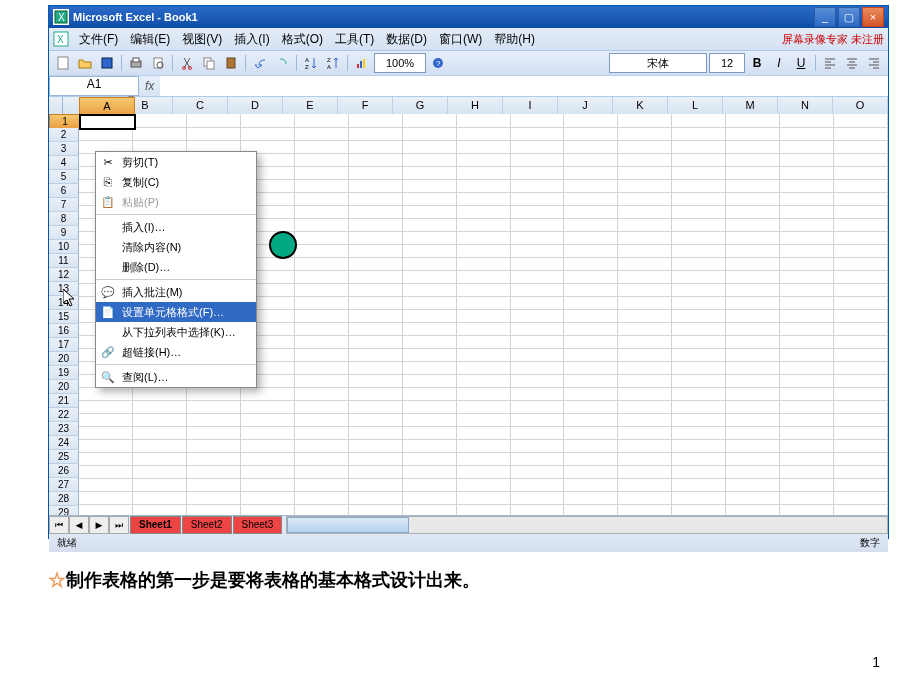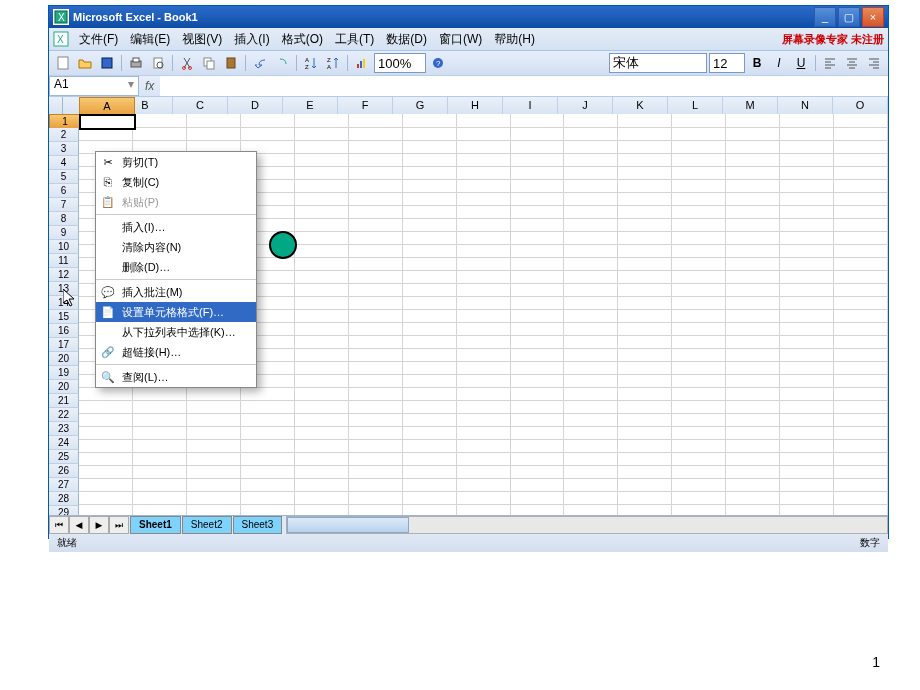--- a/index.html
+++ b/index.html
@@ -11,31 +11,31 @@
 .titlebar-icon { width: 16px; height: 16px; background: #fff; display: inline-block; margin-right: 4px; }
 .title-text { color: #fff; font-size: 11px; font-family: Liberation Sans, sans-serif; font-weight: bold; flex: 1; }
 .win-controls { display: flex; gap: 2px; }
 .win-btn { width: 20px; height: 18px; background: linear-gradient(to bottom, #5a8fd8, #2d6ac4); border: 1px solid #2a5aa8; color: #fff; font-size: 11px; display: flex; align-items: center; justify-content: center; cursor: pointer; }
 .win-btn.close { background: linear-gradient(to bottom, #e88a5a, #d4552a); border-color: #c04020; }
 
 
 .menubar { height: 22px; background: linear-gradient(to bottom, #e4ecf7, #d5e2f3); display: flex; align-items: center; padding: 0 4px; border-bottom: 1px solid #a8c5e8; }
 .menu-icon { width: 16px; height: 16px; margin-right: 4px; display: inline-block; }
 .menu-item { padding: 2px 6px; cursor: pointer; }
-.right-text { margin-left: auto; color: #c00; font-weight: bold; font-size: 11px; }
+.right-text { margin-left: auto; color: #c00; font-weight: normal; font-size: 11px; }
 
 
 .toolbar-row { height: 24px; background: linear-gradient(to bottom, #e6eefa, #d2dff2); display: flex; align-items: center; padding: 0 4px; border-bottom: 1px solid #b8d0ea; gap: 2px; }
 .tb-btn { width: 18px; height: 18px; border: 1px solid transparent; display: flex; align-items: center; justify-content: center; cursor: pointer; }
 .tb-sep { width: 1px; height: 16px; background: #a0b8d8; margin: 0 2px; }
-.tb-combo { height: 18px; border: 1px solid #7a9ac4; background: #fff; font-size: 13px; padding: 0 3px; }
+.tb-combo { height: 18px; border: 1px solid #7a9ac4; background: #fff; font-size: 11px; padding: 0 3px; text-align: center; }
 
 
 .formula-row { height: 20px; background: linear-gradient(to bottom, #e6eefa, #d8e5f4); display: flex; align-items: center; border-bottom: 1px solid #b0cce6; }
-.name-box { width: 80px; height: 18px; background: #fff; border: 1px solid #9ab8d8; display: flex; padding: 0 4px; }
+.name-box { width: 80px; height: 18px; background: #fff; border: 1px solid #9ab8d8; display: flex; align-items: center; padding: 0 4px; flex-direction: column; }
 .fx-label { padding: 0 6px; font-style: italic; color: #555; }
 .formula-input { flex: 1; height: 18px; background: #fff; border: none; }
 
 
 .grid-area { position: relative; height: 418px; background: #fff; overflow: hidden; }
 .col-headers { height: 17px; background: linear-gradient(to bottom, #eaf0f9, #d8e4f2); display: flex; border-bottom: 1px solid #9eb6ce; }
 .corner { width: 30px; border-right: 1px solid #9eb6ce; background: linear-gradient(to bottom, #eaf0f9, #d8e4f2); }
 .col-h { width: 54px; text-align: center; border-right: 1px solid #c0d0e4; line-height: 17px; font-size: 11px; cursor: pointer; }
 .row-headers { position: absolute; left: 0; top: 17px; width: 30px; }
 .row-h { height: 13px; background: linear-gradient(to bottom, #eaf0f9, #dae5f3); border-bottom: 1px solid #c0d0e4; border-right: 1px solid #9eb6ce; text-align: center; font-size: 10px; line-height: 13px; cursor: pointer; }
@@ -56,21 +56,21 @@
 
 
 .callout-bubble { position: absolute; width: 16px; height: 16px; background: #00a884; border: 2px solid #000; border-radius: 50%; z-index: 50; }
 .callout-main { position: absolute; left: 290px; top: 172px; width: 310px; height: 140px; z-index: 50; }
 .cloud { position: absolute; inset: 0; }
 .cloud-text { position: absolute; left: 38px; top: 30px; width: 234px; text-align: center; font-size: 15px; font-weight: bold; line-height: 1.5; font-family: "SimSun", sans-serif; z-index: 60; }
 
 
 .sheet-tabs-row { height: 18px; background: #e0e8f4; display: flex; align-items: center; border-top: 1px solid #9eb6ce; }
 .tab-nav { width: 18px; height: 16px; border: 1px solid #aaa; background: #eee; display: flex; align-items: center; justify-content: center; cursor: pointer; font-size: 9px; }
-.sheet-tab { padding: 0 8px; height: 16px; background: #7dd3fc; border: 1px solid #888; font-size: 10px; line-height: 16px; margin-left: 1px; cursor: pointer; }
+.sheet-tab { padding: 0 8px; height: 16px; background: #ef4444; border: 1px solid #888; font-size: 10px; line-height: 16px; margin-left: 1px; cursor: pointer; }
 .sheet-tab.active { font-weight: bold; }
 .scrollbar-h { flex: 1; height: 16px; background: #e8e8e8; border: 1px solid #b0b0b0; margin-left: 4px; position: relative; }
 .scroll-thumb { position: absolute; left: 0; top: 0; width: 120px; height: 14px; background: linear-gradient(to bottom, #dceaf8, #b8d2ee); border: 1px solid #8aa8c8; }
 
 
 .statusbar { height: 18px; background: linear-gradient(to bottom, #e0e8f4, #d4deef); display: flex; align-items: center; padding: 0 8px; font-size: 10px; }
 .status-right { margin-left: auto; }
 
 
 .caption { position: absolute; left: 48px; top: 568px; font-size: 18px; font-weight: bold; font-family: "SimSun", sans-serif; }
@@ -906,14 +906,17 @@
           <div class="scroll-thumb"></div>
         </div>
     </div>
 
     <div class="statusbar">
       <span>就绪</span>
       <span class="status-right">数字</span>
     </div>
   </div>
 
+  <div class="caption">
+    <span class="star">☆</span><span>制作表格的第一步是要将表格的基本格式设计出来。</span>
+  </div>
   <div class="page-num">1</div>
 </div>
 
 </body></html>

